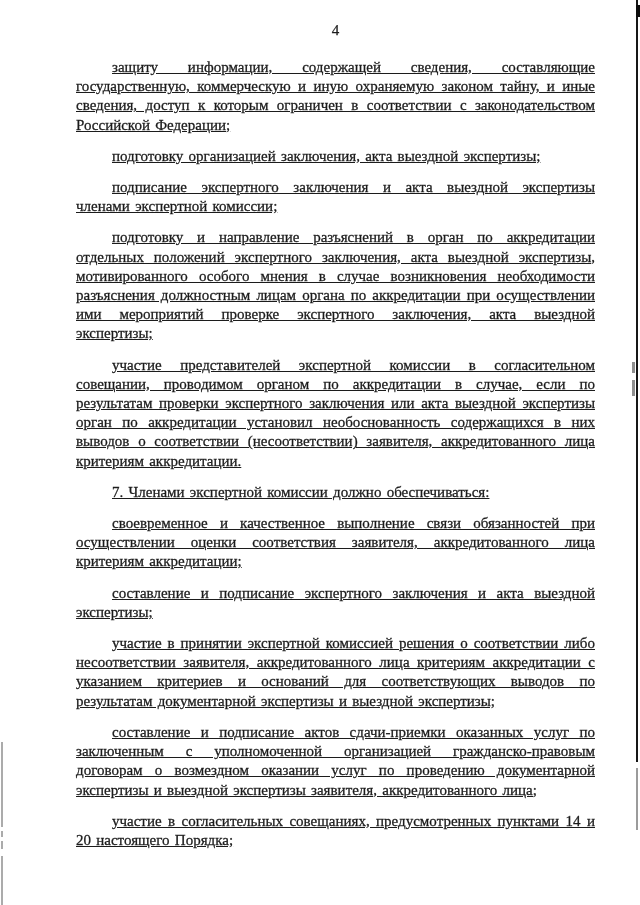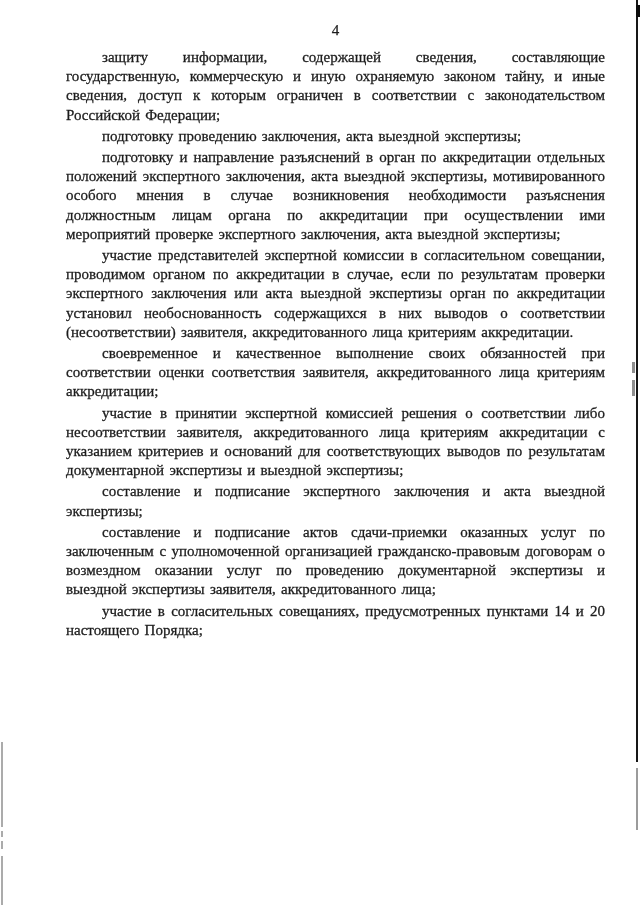--- a/index.html
+++ b/index.html
@@ -22,22 +22,23 @@
   .doc-body{
     position:absolute;
     top:46px;left:64px;width:543px;
     font-size:15px;
     line-height:19.2px;
     text-align:justify;
     -webkit-text-stroke:0.28px #1c1c1c;
     word-spacing:1.5px;
   }
   .doc-body p{
-    margin:2px;
+    margin:12px;
     text-indent:36px;
+    text-decoration:underline;
   }
   
   .scan-line{position:absolute;}
   .right-line-dark{left:636px;top:0;width:2px;height:762px;background:#161616;}
   .right-line-blob{left:636px;top:5px;width:4px;height:12px;background:#0d0d0d;}
   .right-line-gray{left:636px;top:768px;width:2px;height:62px;background:#9b9b9b;}
   .right-dash-1{left:632px;top:362px;width:3px;height:11px;background:#8f8f8f;}
   .right-dash-2{left:632px;top:380px;width:3px;height:16px;background:#8f8f8f;}
   .left-line-1{left:1px;top:742px;width:2px;height:85px;background:#ababab;}
   .left-line-2{left:1px;top:831px;width:2px;height:6px;background:#ababab;}
@@ -46,26 +47,28 @@
 </style>
 </head>
 <body>
 
 <div class="page">
 
   <div class="page-number">4</div>
 
   <div class="doc-body">
       <p>защиту информации, содержащей сведения, составляющие государственную, коммерческую и иную охраняемую законом тайну, и иные сведения, доступ к которым ограничен в соответствии с законодательством Российской Федерации;</p>
-      <p>подготовку проведению заключения, акта выездной экспертизы;</p>
+      <p>подготовку организацией заключения, акта выездной экспертизы;</p>
+      <p>подписание экспертного заключения и акта выездной экспертизы членами экспертной комиссии;</p>
       <p>подготовку и направление разъяснений в орган по аккредитации отдельных положений экспертного заключения, акта выездной экспертизы, мотивированного особого мнения в случае возникновения необходимости разъяснения должностным лицам органа по аккредитации при осуществлении ими мероприятий проверке экспертного заключения, акта выездной экспертизы;</p>
       <p>участие представителей экспертной комиссии в согласительном совещании, проводимом органом по аккредитации в случае, если по результатам проверки экспертного заключения или акта выездной экспертизы орган по аккредитации установил необоснованность содержащихся в них выводов о соответствии (несоответствии) заявителя, аккредитованного лица критериям аккредитации.</p>
-      <p>своевременное и качественное выполнение своих обязанностей при соответствии оценки соответствия заявителя, аккредитованного лица критериям аккредитации;</p>
+      <p>7. Членами экспертной комиссии должно обеспечиваться:</p>
+      <p>своевременное и качественное выполнение связи обязанностей при осуществлении оценки соответствия заявителя, аккредитованного лица критериям аккредитации;</p>
+      <p>составление и подписание экспертного заключения и акта выездной экспертизы;</p>
       <p>участие в принятии экспертной комиссией решения о соответствии либо несоответствии заявителя, аккредитованного лица критериям аккредитации с указанием критериев и оснований для соответствующих выводов по результатам документарной экспертизы и выездной экспертизы;</p>
-      <p>составление и подписание экспертного заключения и акта выездной экспертизы;</p>
       <p>составление и подписание актов сдачи-приемки оказанных услуг по заключенным с уполномоченной организацией гражданско-правовым договорам о возмездном оказании услуг по проведению документарной экспертизы и выездной экспертизы заявителя, аккредитованного лица;</p>
       <p>участие в согласительных совещаниях, предусмотренных пунктами 14 и 20 настоящего Порядка;</p>
     </div>
 
   <div class="scan-line right-line-dark"></div>
   <div class="scan-line right-line-blob"></div>
   <div class="scan-line right-line-gray"></div>
   <div class="scan-line right-dash-1"></div>
   <div class="scan-line right-dash-2"></div>
   <div class="scan-line left-line-1"></div>

